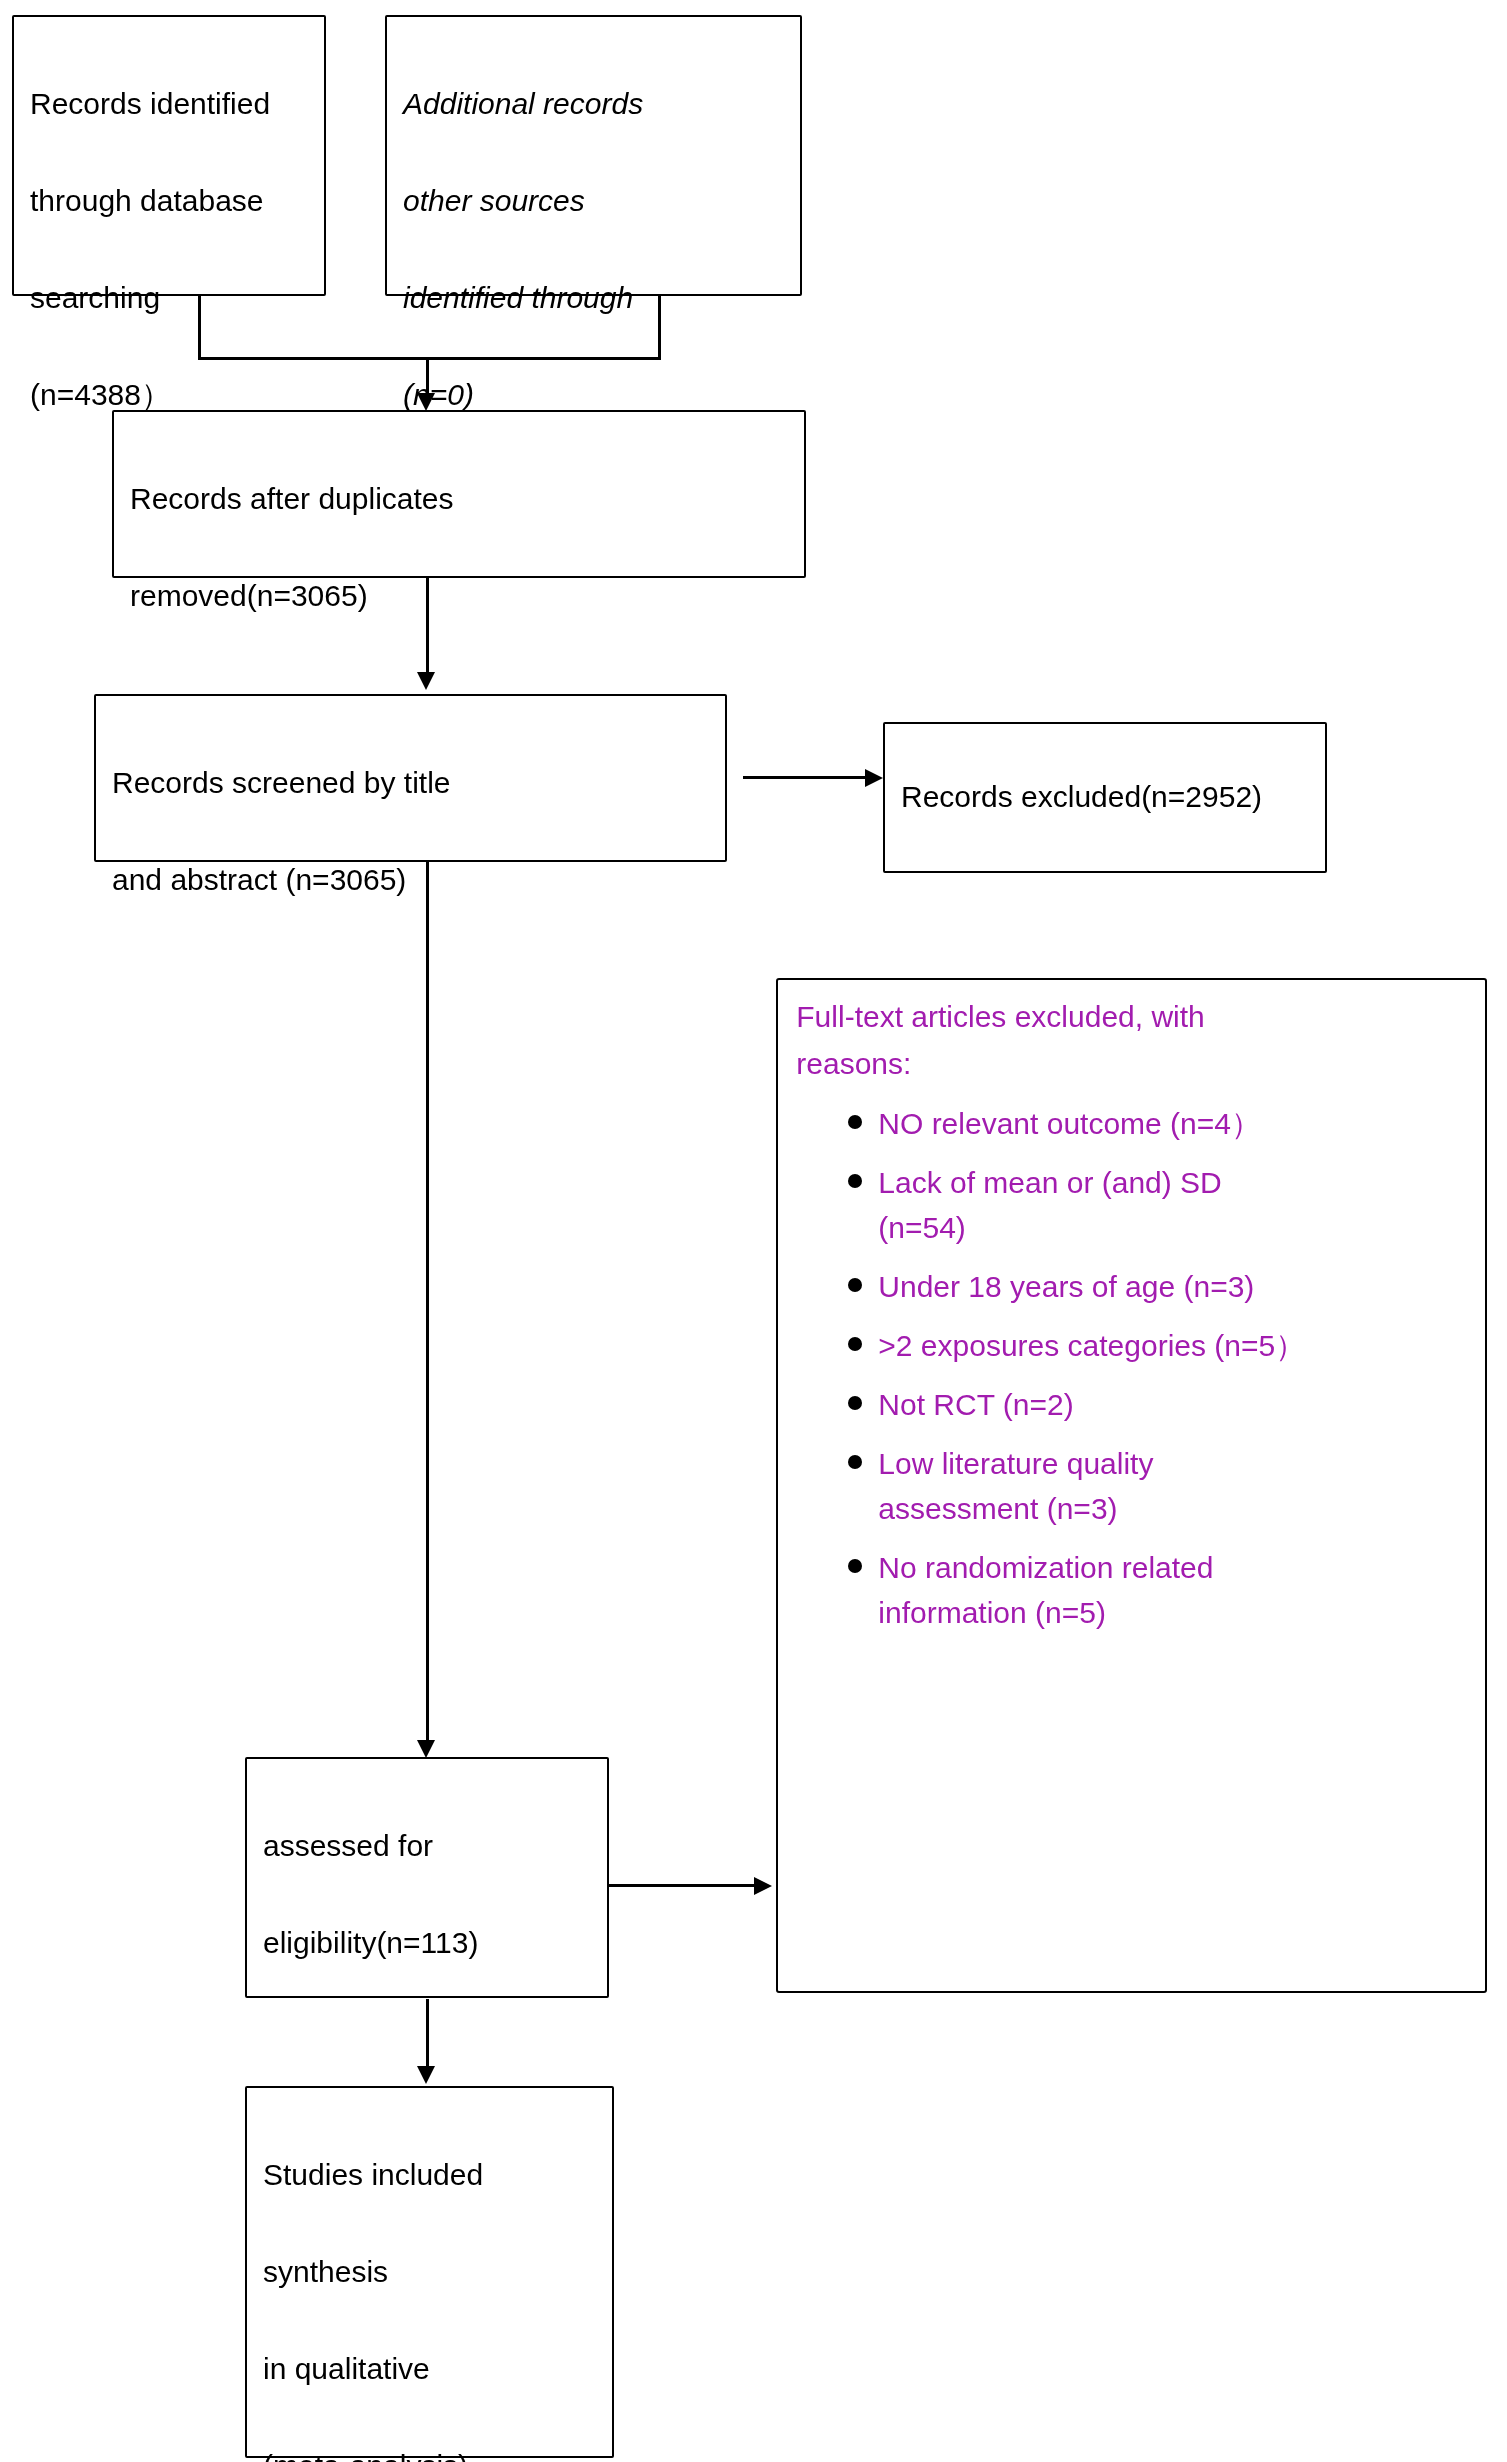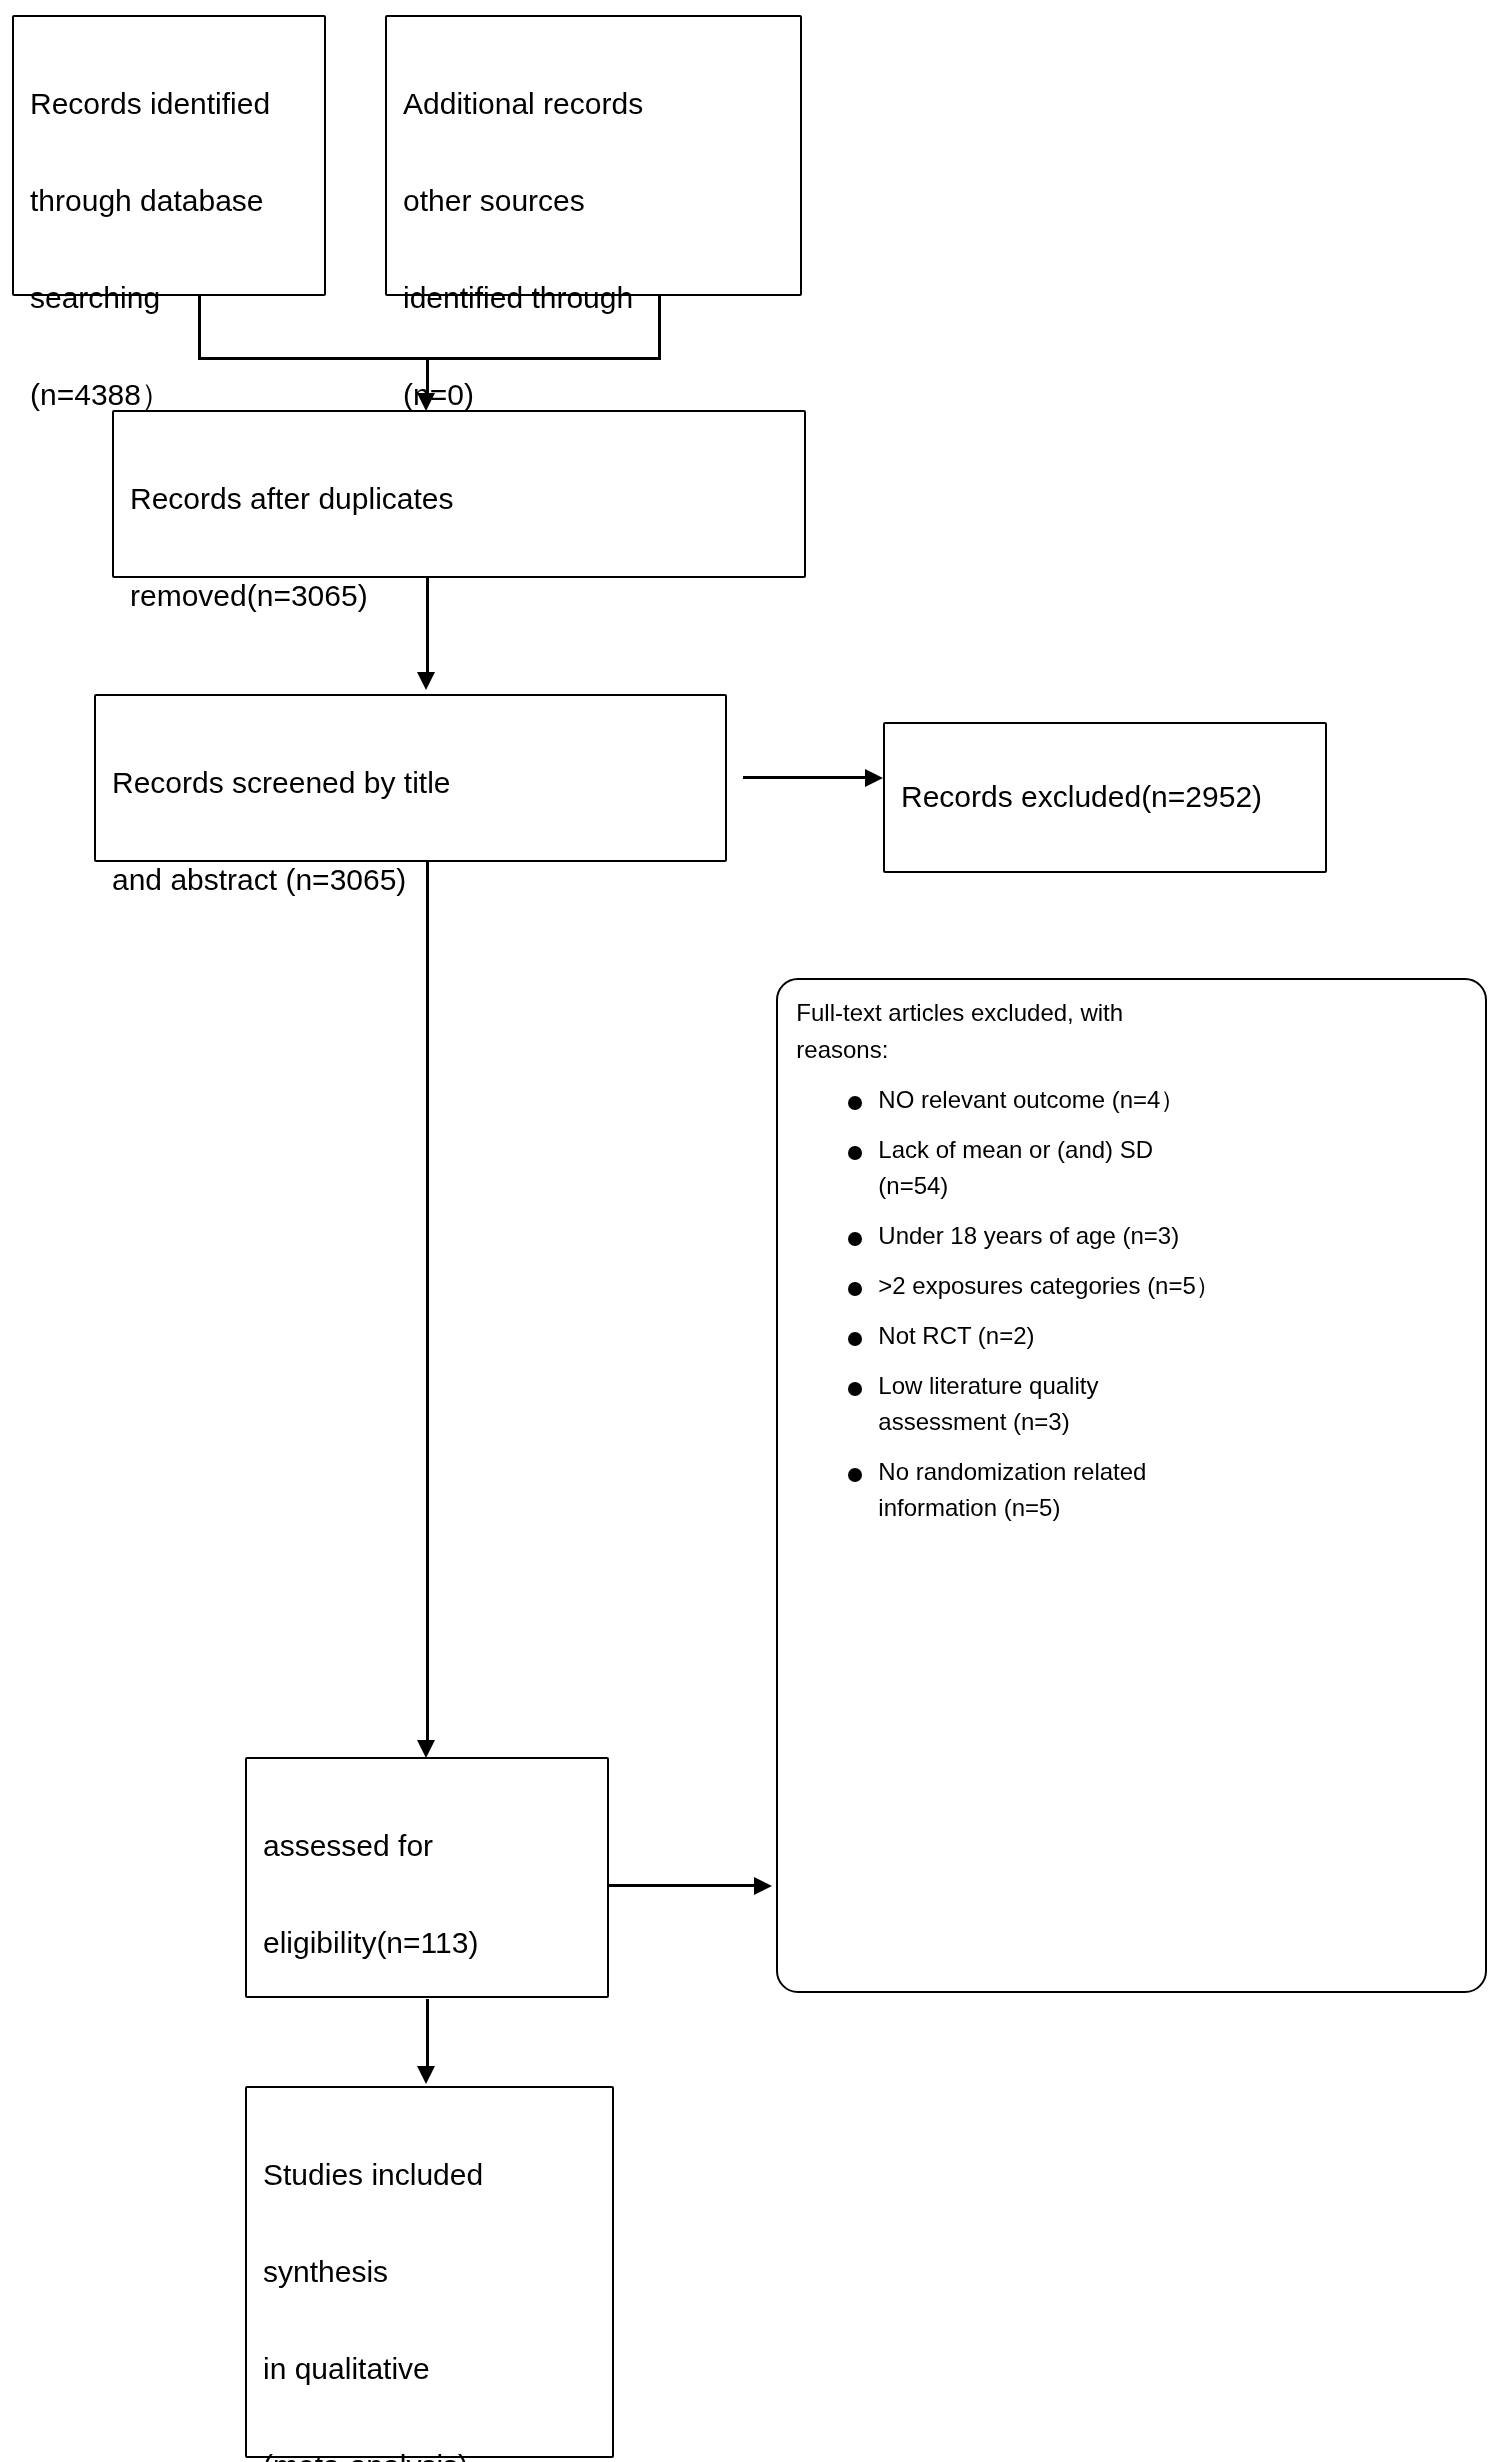--- a/index.html
+++ b/index.html
@@ -20,26 +20,26 @@
     white-space:pre-line;
     overflow:visible;
   }
   .fbox .line{display:block;}
 
   
   .reasons-box{
     position:absolute;
     box-sizing:border-box;
     border:2.7px solid #000;
-    border-radius:22px;
+    border-radius:3px;
     background:#fff;
     padding:14px 16px 14px 18.3px;
-    font-size:24px;
+    font-size:30px;
     line-height:1.55;
-    color:#000000;
+    color:#a21caf;
   }
   .reasons-head{display:block;white-space:pre-line;margin-bottom:14px;}
   ul.reasons{list-style:none;margin:0;padding:0 0 0 52px;}
   ul.reasons li{
     position:relative;
     margin:0 0 14px 0;
     padding-left:30px;
     line-height:1.5;
     white-space:pre-line;
   }
@@ -74,21 +74,21 @@
 
 <div id="stage">
 
   <div class="fbox" style="left:12px;top:15px;width:314px;height:281px;">
     <span class="line">Records identified</span>
     <span class="line">through database</span>
     <span class="line">searching</span>
     <span class="line">(n=4388）</span>
   </div>
 
-  <div class="fbox" style="left:385px;top:15px;width:417px;height:281px;">
+  <div class="fbox" style="left:385px;top:15px;width:417px;height:281px;font-style:italic;">
     <span class="line">Additional records</span>
     <span class="line">other sources</span>
     <span class="line">identified through</span>
     <span class="line">(n=0)</span>
   </div>
 
   <div class="vline" style="left:198px;top:296px;height:64px;"></div>
   <div class="vline" style="left:658px;top:296px;height:64px;"></div>
   <div class="hline" style="left:198px;top:357px;width:463px;"></div>
   <div class="vline" style="left:426px;top:357px;height:39px;"></div>

